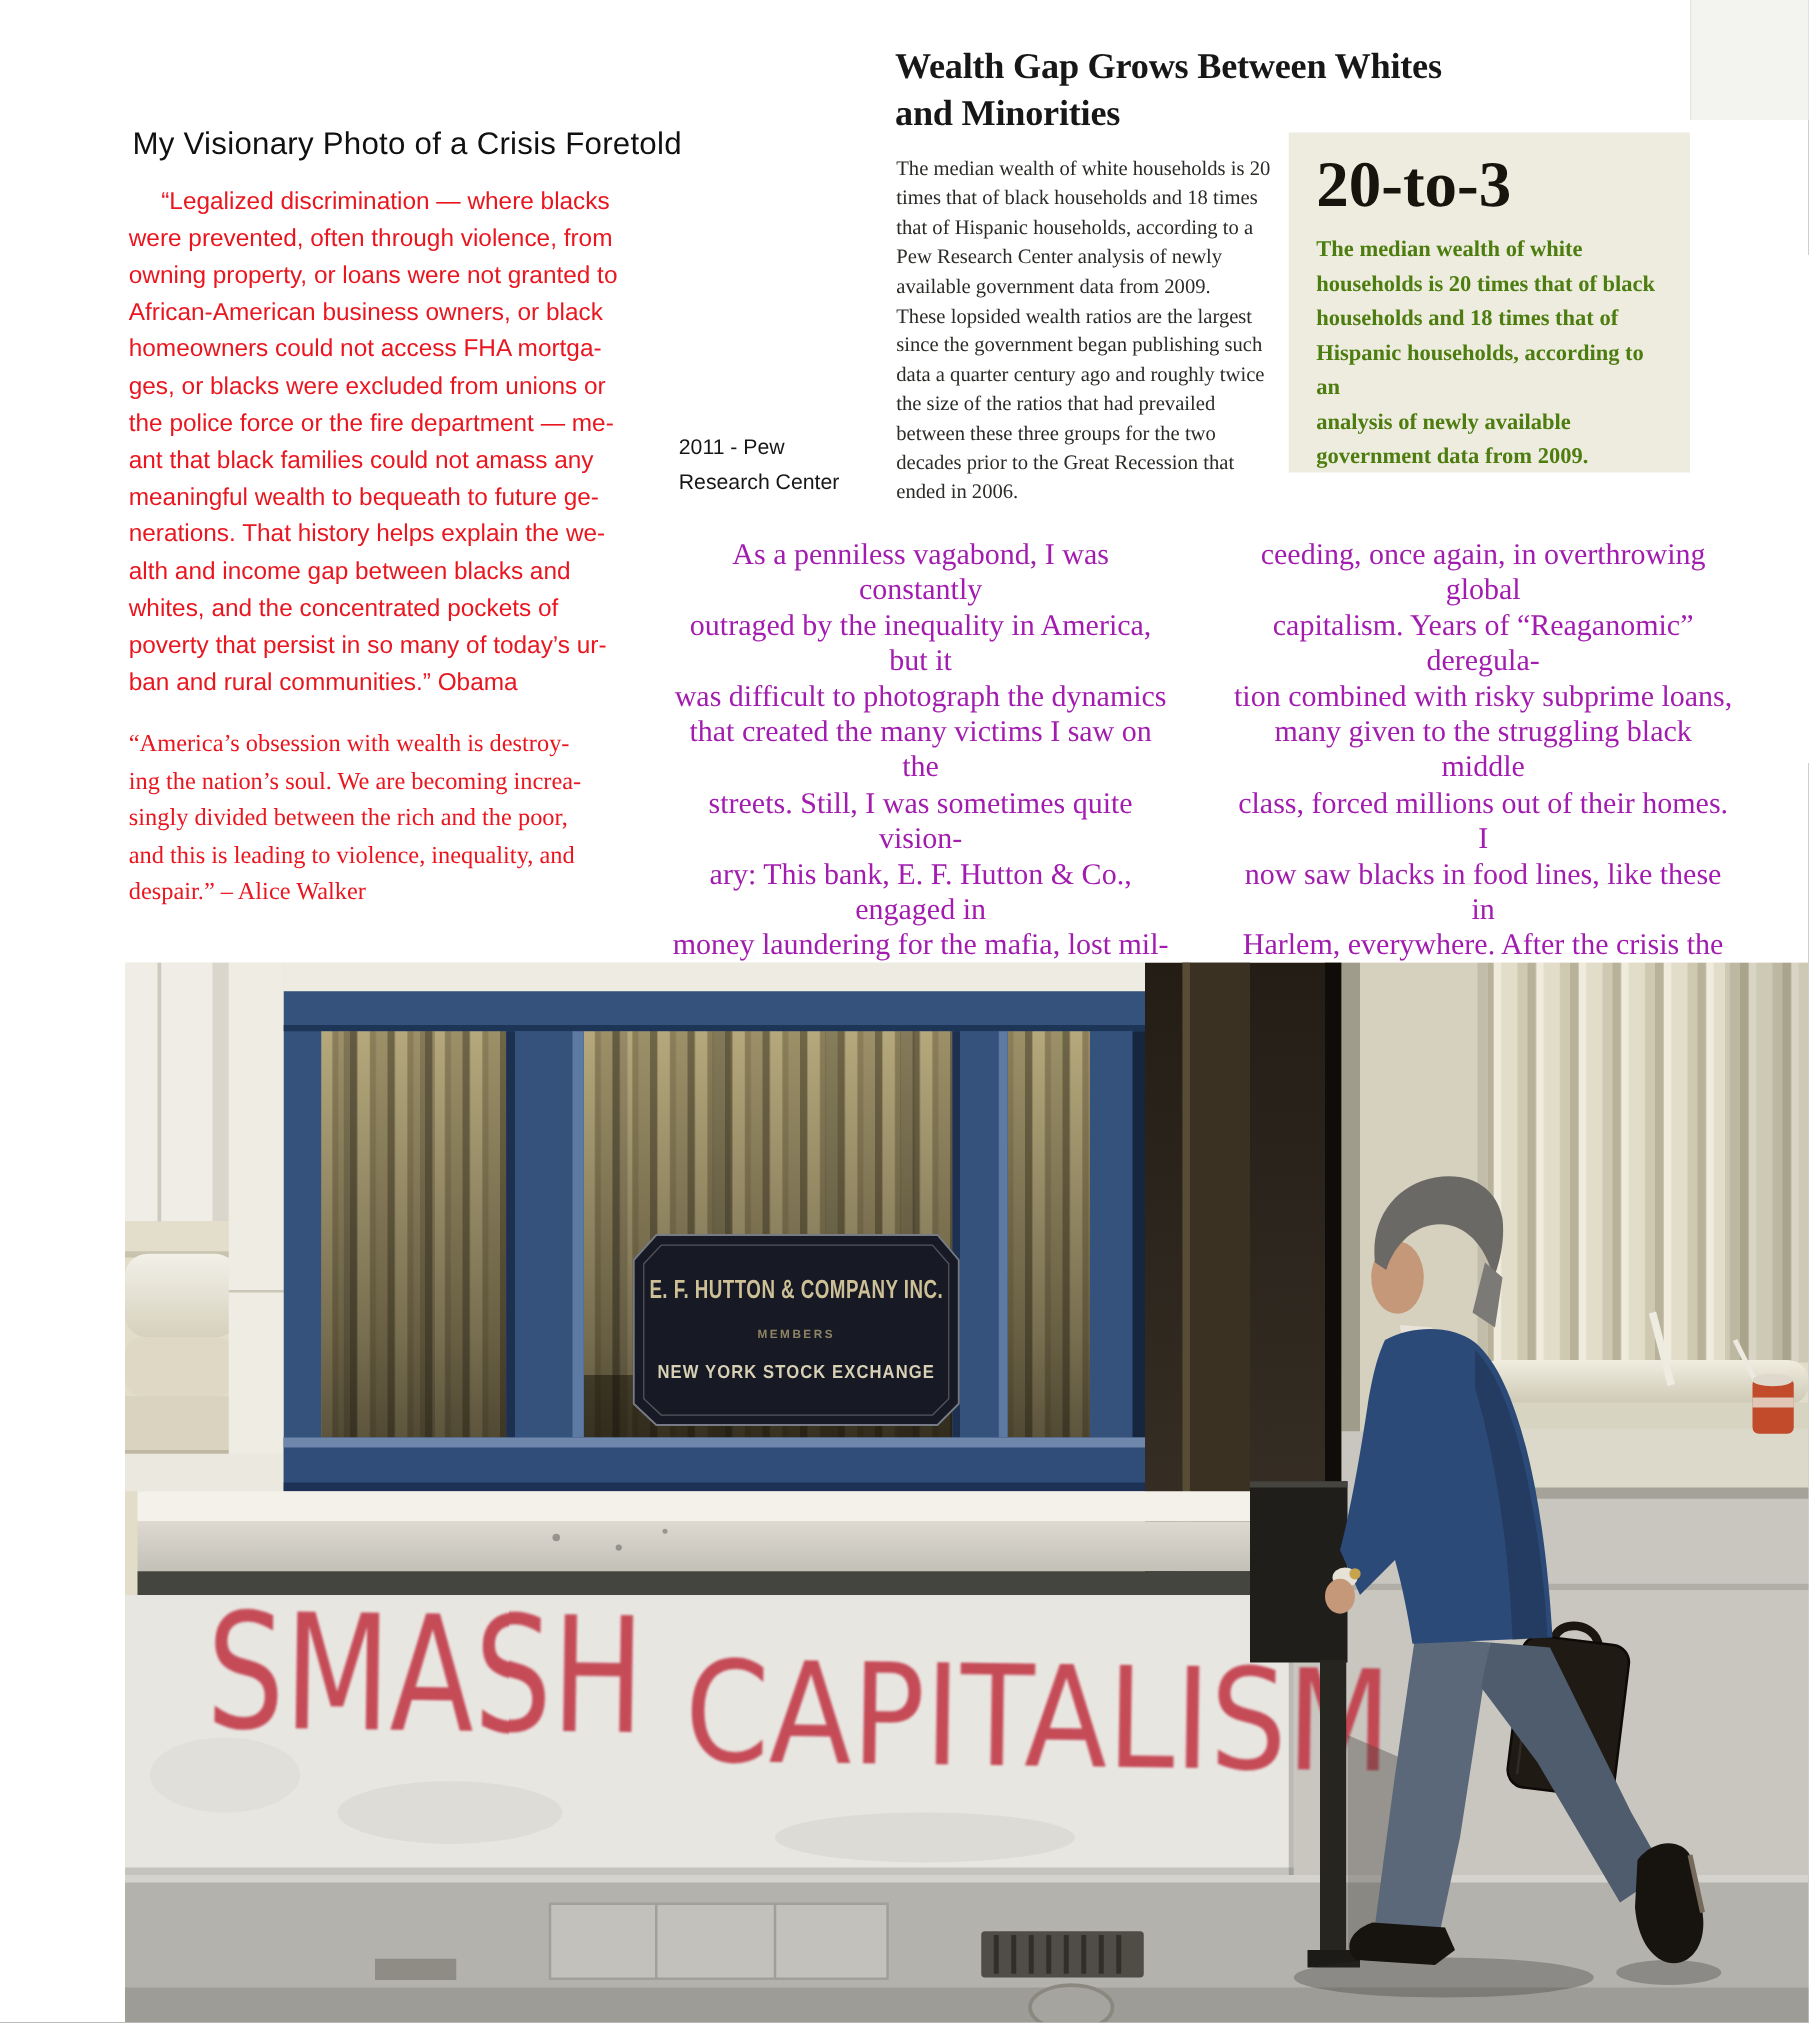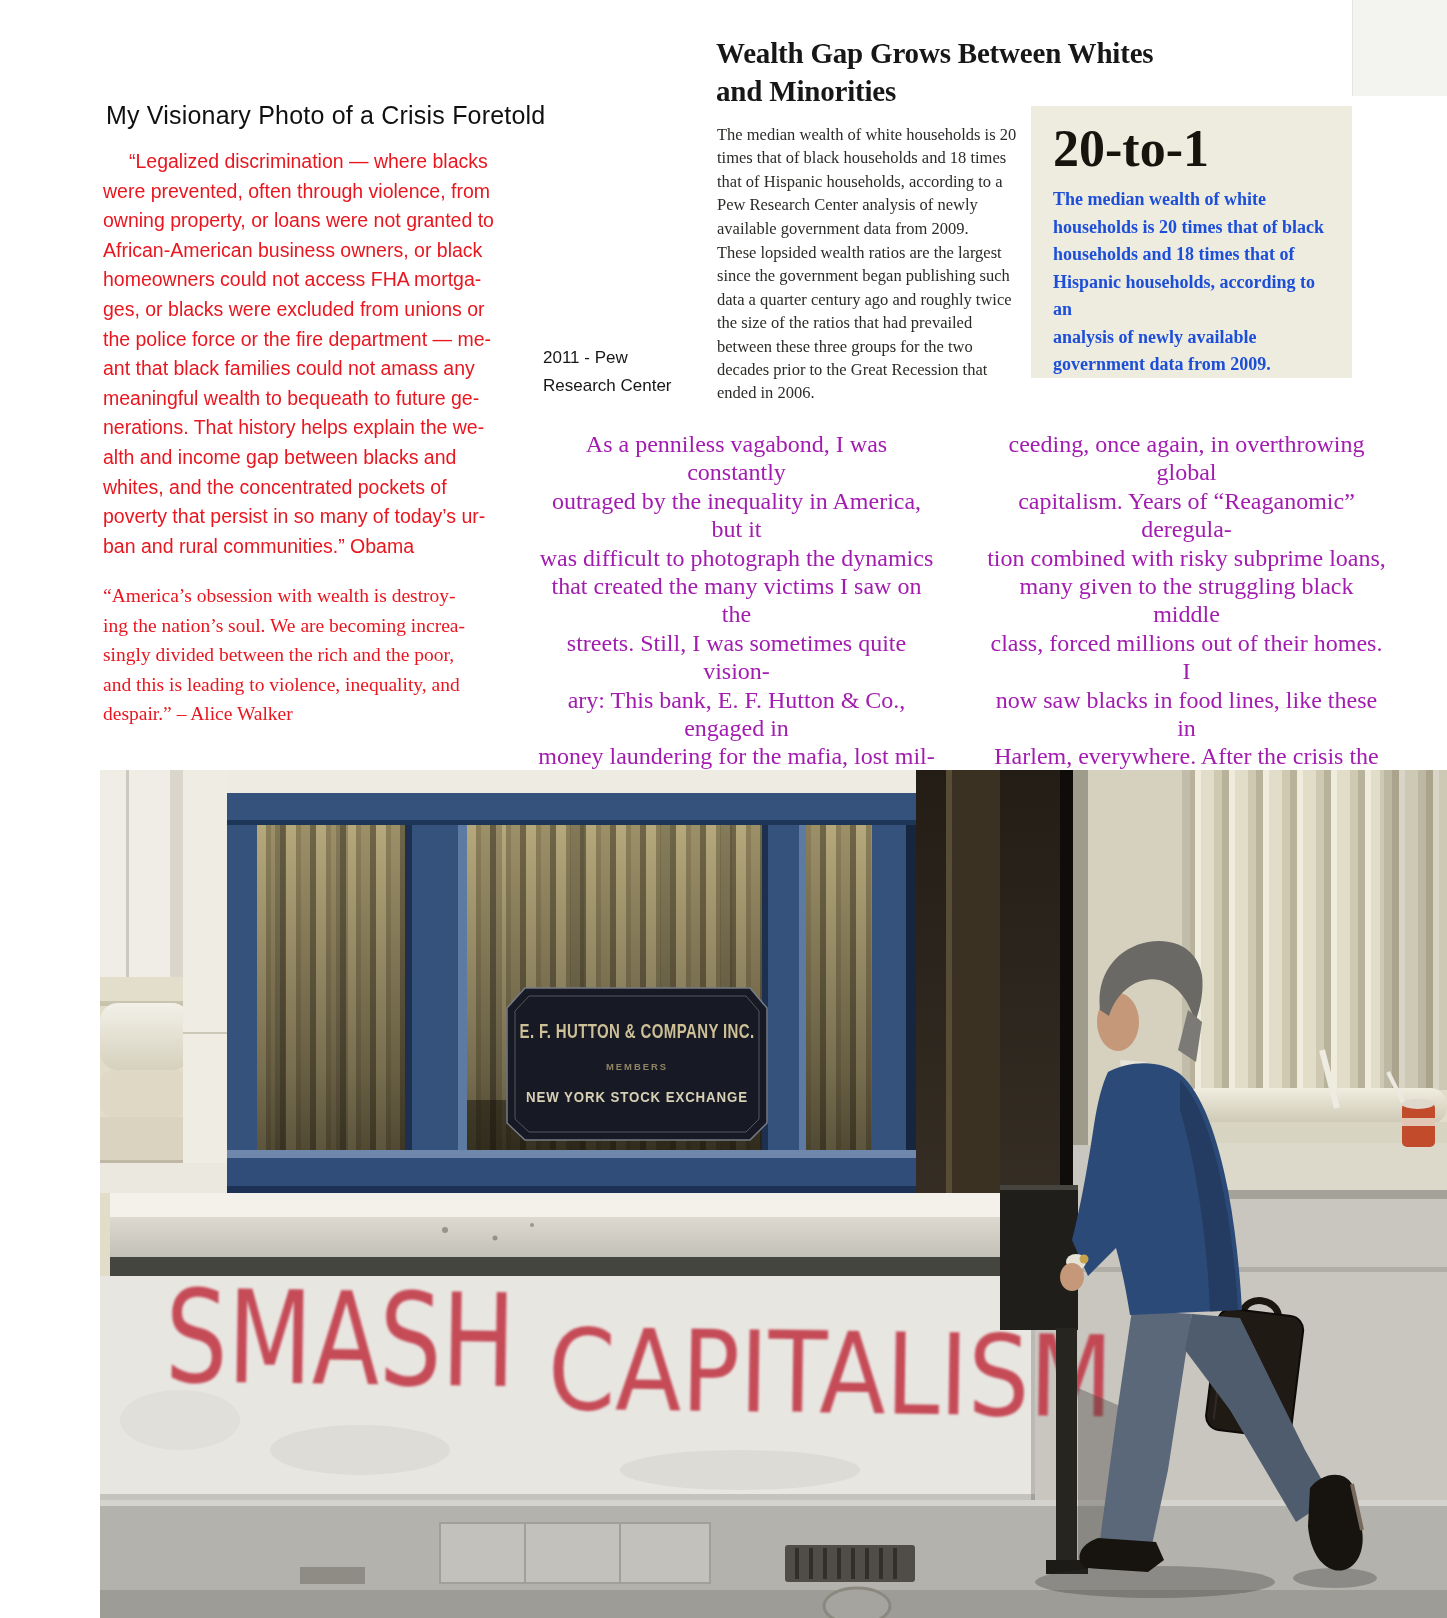--- a/index.html
+++ b/index.html
@@ -15,21 +15,21 @@
   .credit{left:543px;top:344px;font-size:17px;line-height:28px;color:#161616;}
 
   .serif{font-family:"Liberation Serif",serif;}
   .clip-head{left:716px;top:10px;width:600px;font-size:29px;line-height:38px;font-weight:bold;color:#171717;letter-spacing:-.2px;}
   .clip-p{left:717px;width:305px;font-size:16.5px;line-height:23.4px;color:#2b2b28;}
   .clip-p1{top:99px;margin-top:24px;}
   .clip-p2{top:241px;}
 
   .pullbox{left:1031px;top:106px;width:321px;height:272px;box-sizing:border-box;padding:16px 18px 0 22px;}
   .pull-head{font-size:52px;line-height:54px;font-weight:bold;color:#17130d;margin:0 0 10px 0;}
-  .pull-body{font-size:18px;line-height:27.5px;font-weight:bold;color:#1d4ed8;}
+  .pull-body{font-size:18px;line-height:27.5px;font-weight:bold;color:#4d7c0f;}
 
   .corner-strip{left:1352px;top:0;width:95px;height:96px;background:#f3f3f0;border-left:1px solid #e4e4e0;}
 
   .bodycol{top:430px;width:405px;font-size:24px;line-height:28.4px;color:#a21caf;text-align:center;}
   .col1{left:534px;}
   .col2{left:984px;}
 
   .photo{left:100px;top:770px;width:1347px;height:681px;}
   .photo svg{display:block;}
 </style>
@@ -71,21 +71,21 @@
   <div class="abs clip-p clip-p2 serif preline">These lopsided wealth ratios are the largest
 since the government began publishing such
 data a quarter century ago and roughly twice
 the size of the ratios that had prevailed
 between these three groups for the two
 decades prior to the Great Recession that
 ended in 2006.</div>
   <div class="abs corner-strip"></div>
 
   <div class="abs pullbox" style="background:#edecdf;">
-    <div class="pull-head serif">20-to-1</div>
+    <div class="pull-head serif">20-to-3</div>
     <div class="pull-body serif preline">The median wealth of white
 households is 20 times that of black
 households and 18 times that of
 Hispanic households, according to an
 analysis of newly available
 government data from 2009.</div>
   </div>
 
   <div class="abs bodycol col1 serif preline">As a penniless vagabond, I was constantly
 outraged by the inequality in America, but it

